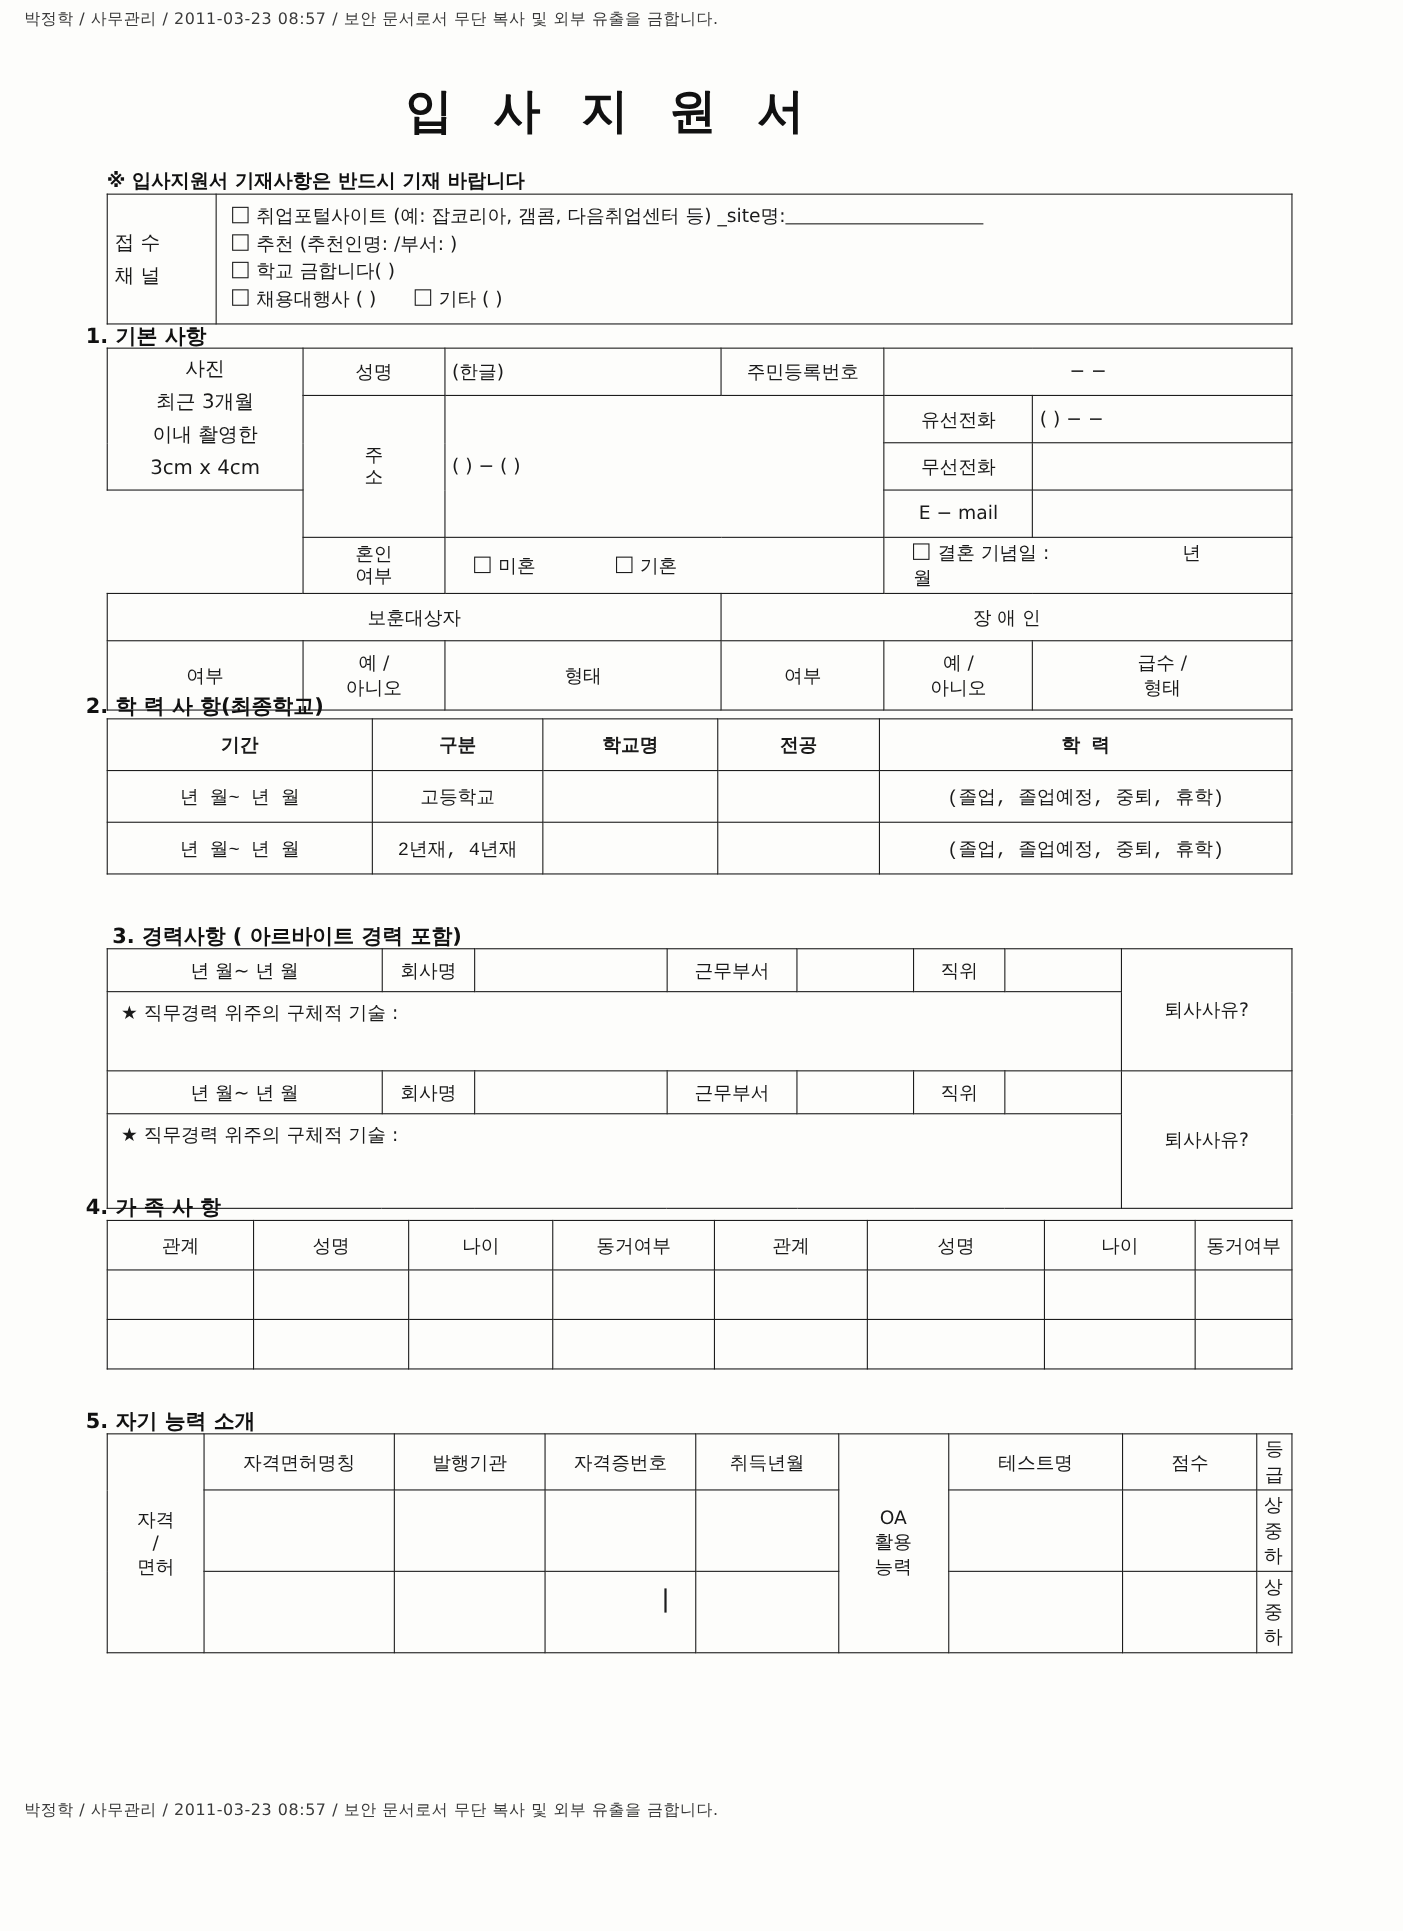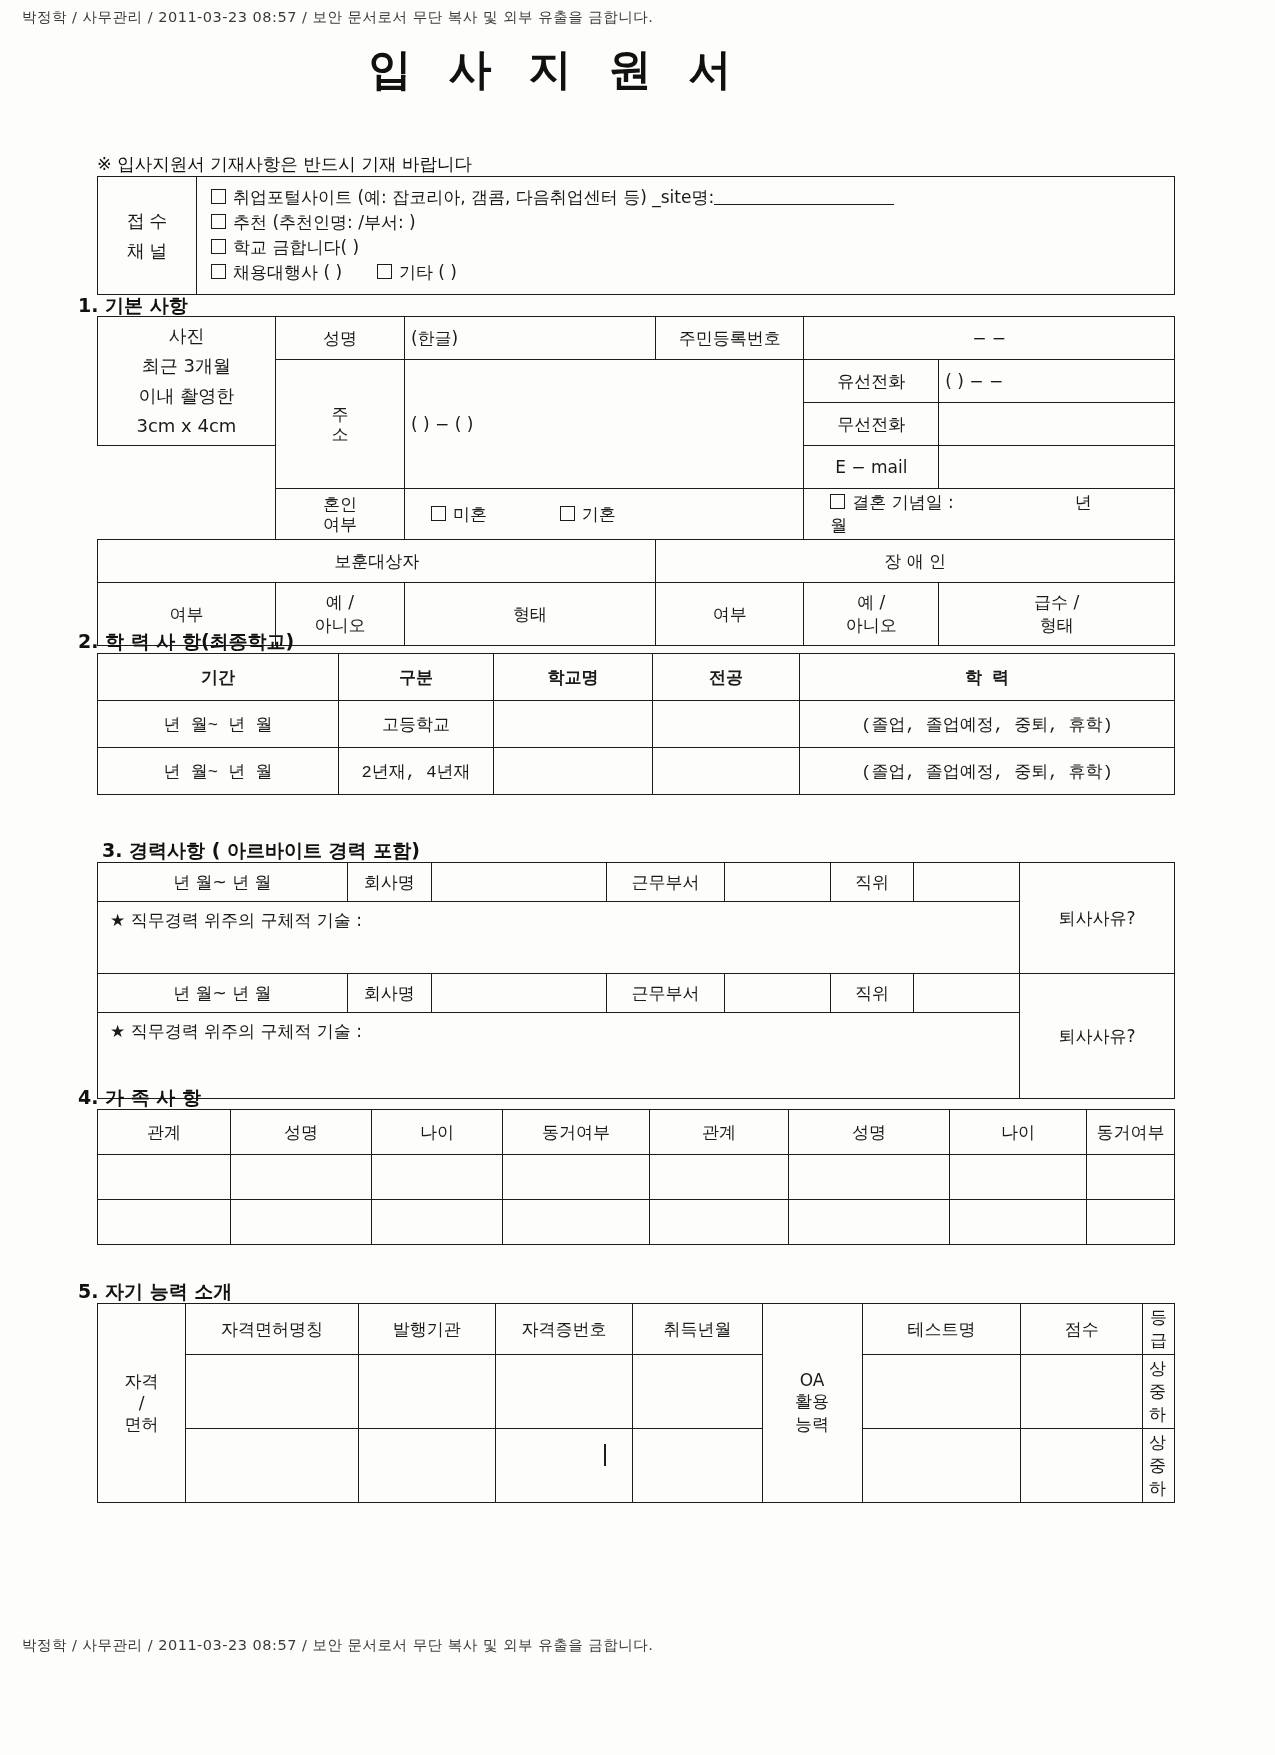--- a/index.html
+++ b/index.html
@@ -25,28 +25,28 @@
   }
   .wm-top{position:absolute;left:22px;top:8px;}
   .wm-bottom{position:absolute;left:22px;top:1636px;}
 
   h1.doc-title{
     text-align:center;
     font-size:43px;
     font-weight:bold;
     letter-spacing:11px;
     margin:0;
-    padding-top:41px;
+    padding-top:72px;
     color:#111;
   }
 
   .note{
     position:absolute;left:97px;top:152px;
     font-size:17.5px;
-    font-weight:normal;
+    font-weight:bold;
     color:#111;
   }
 
   table{
     border-collapse:collapse;
     font-size:17px;
   }
   td{
     border:1.6px solid #1d1d1d;
     padding:2px 6px;
@@ -81,21 +81,21 @@
   }
   .chline{
     font-size:17px;
     line-height:25px;
     white-space:nowrap;
   }
 
   
   #t-channel{position:absolute;left:97px;top:176px;width:1078px;}
   #t-channel td{height:auto;}
-  #t-channel .lab{width:86px;text-align:center;line-height:30px;font-size:18px;font-family:Liberation Serif, serif;}
+  #t-channel .lab{width:86px;text-align:left;line-height:30px;font-size:18px;}
   #t-channel .body{padding:8px 10px 9px 14px;}
 
   #s1{position:absolute;left:78px;top:293px;}
   #t-basic{position:absolute;left:97px;top:316px;width:1078px;}
   #t-basic td{height:38px;}
 
   #s2{position:absolute;left:78px;top:629px;}
   #t-edu{position:absolute;left:97px;top:653px;width:1078px;}
   #t-edu td{height:42px;font-family:Liberation Mono, monospace;}
 

